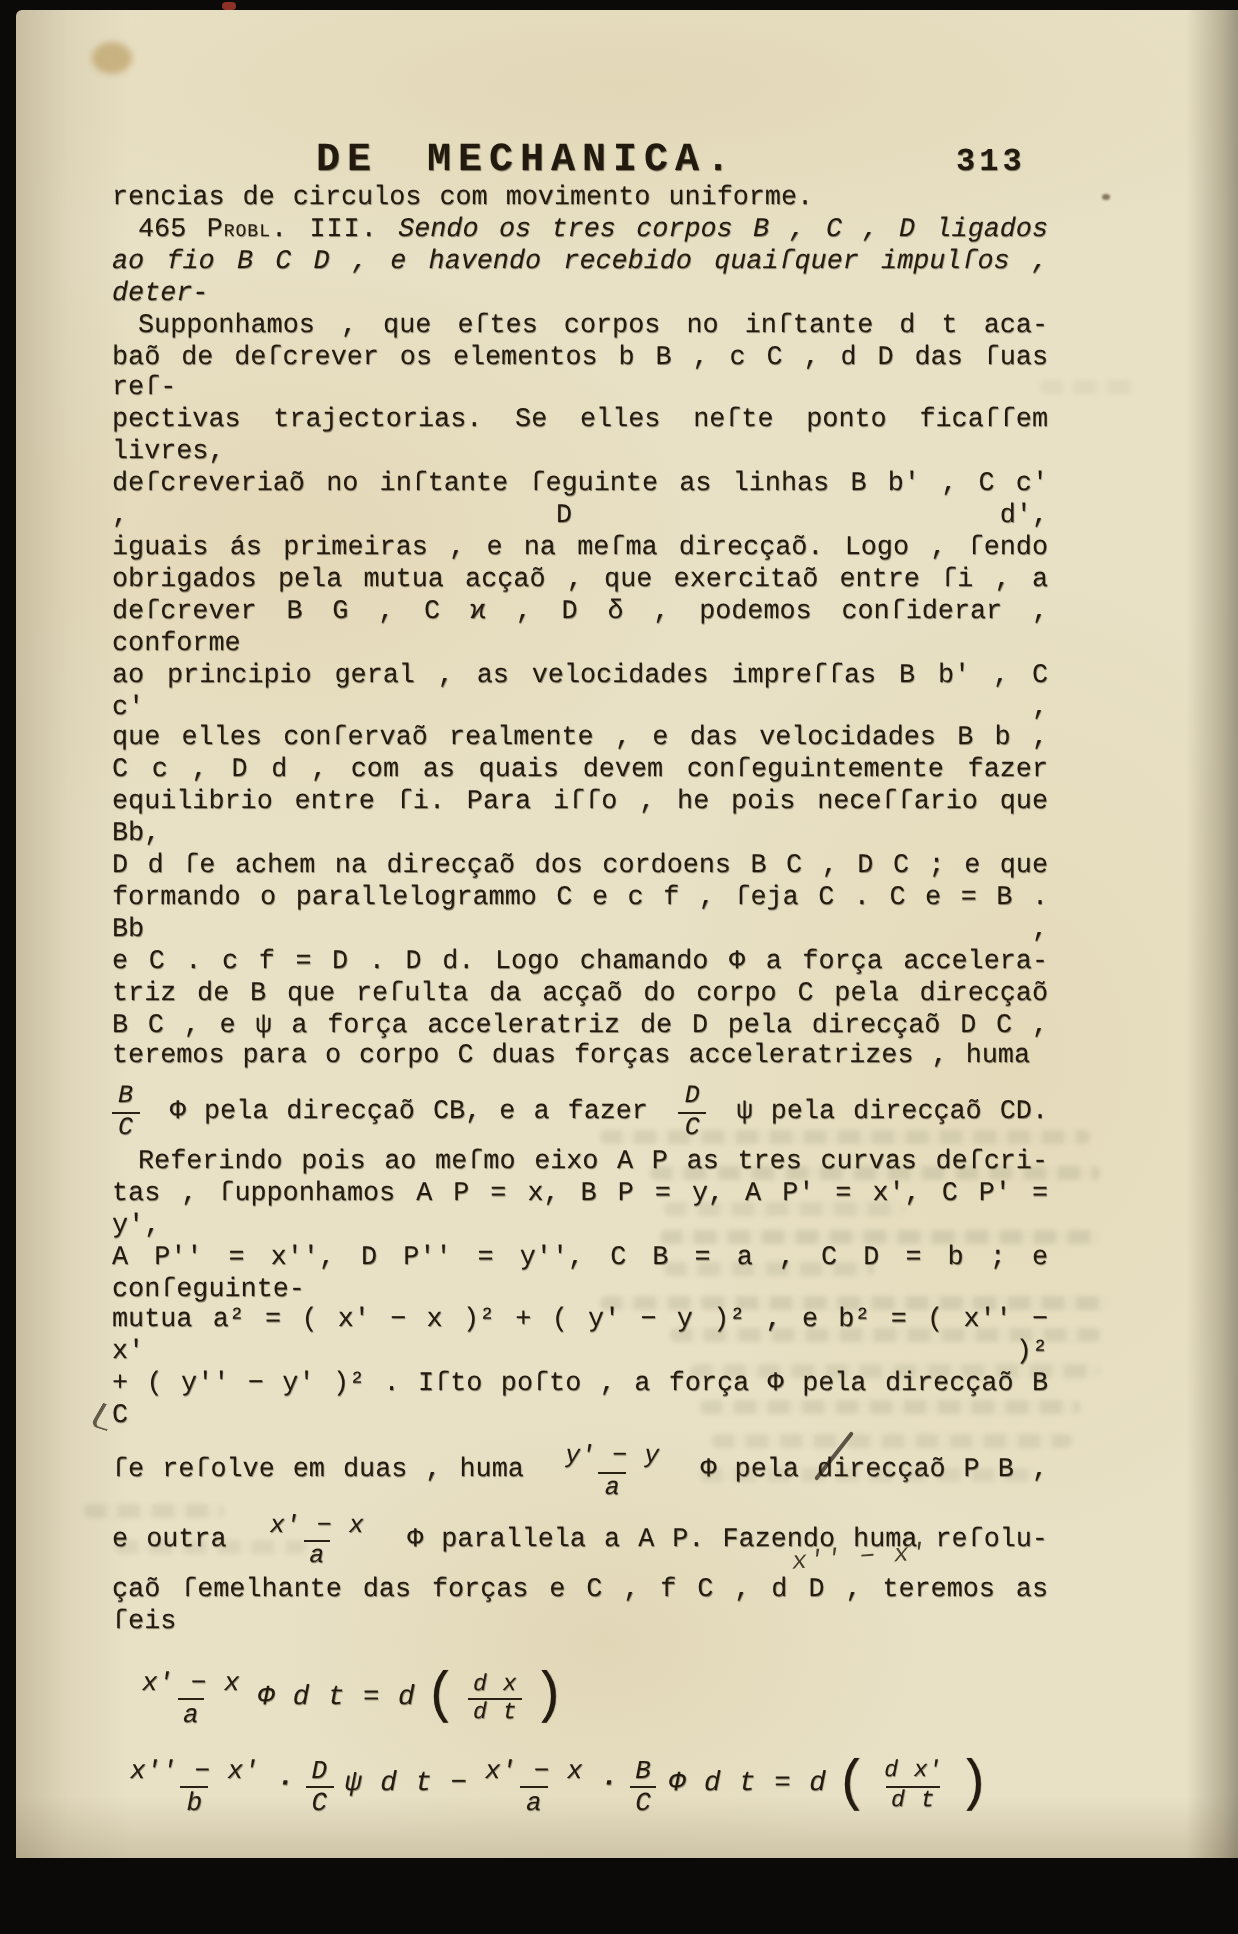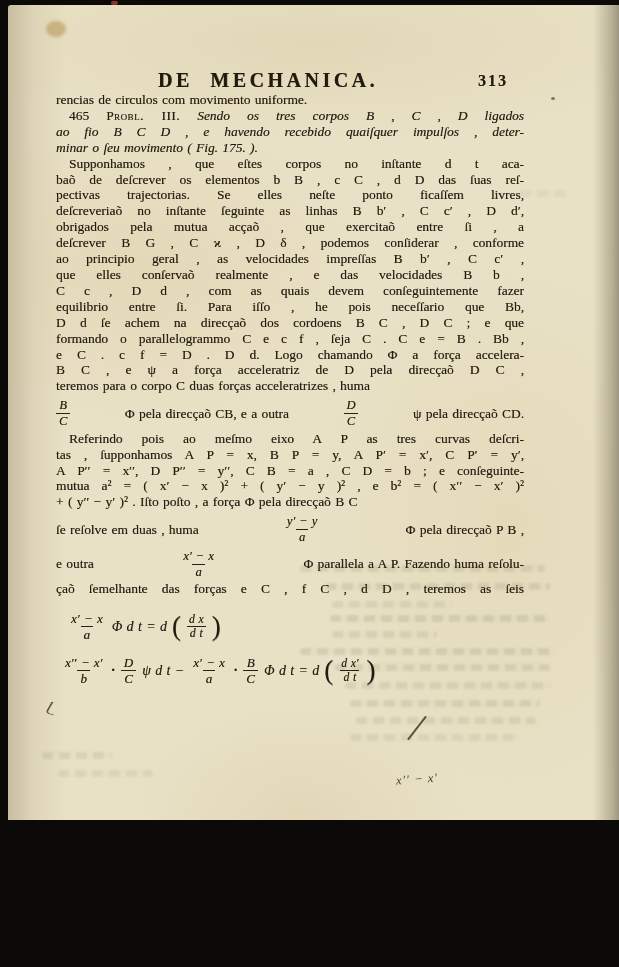--- a/index.html
+++ b/index.html
@@ -1,19 +1,19 @@
 <!DOCTYPE html>
 <html><head>
 <meta charset="utf-8">
 <style>
   html,body { margin:0; padding:0; background:#0b0a08; }
   .stage {
-    position:relative; width:619px; height:820px; overflow:hidden;
+    position:relative; width:619px; height:929px; overflow:hidden;
     background:#0b0a08;
-    font-family:Liberation Serif, serif;
+    font-family:Liberation Mono, monospace;
   }
   .paper {
     position:absolute; left:8px; top:5px; width:611px; height:950px;
     background:#e9e1c6;
     background-image:
       radial-gradient(ellipse 320px 220px at 22% 28%, rgba(214,196,150,.30), transparent 70%),
       radial-gradient(ellipse 280px 380px at 82% 55%, rgba(219,205,162,.32), transparent 72%),
       radial-gradient(ellipse 240px 170px at 48% 86%, rgba(198,180,130,.22), transparent 70%),
       radial-gradient(ellipse 500px 130px at 50% 4%, rgba(205,188,140,.25), transparent 75%),
       linear-gradient(to right, rgba(82,62,32,.22), rgba(82,62,32,.07) 26px, rgba(0,0,0,0) 58px);
@@ -105,44 +105,45 @@
     <div class="stray-line"></div>
 
     <div class="title">DE MECHANICA.</div>
     <div class="pageno">313</div>
 
     <div class="text-block">
       <div class="ln end">rencias de circulos com movimento uniforme.</div>
 
       <div class="ln ind"><span>465</span> <span class="sc">Probl. III.</span> <span class="it">Sendo os tres corpos B , C , D ligados</span></div>
       <div class="ln it">ao fio B C D , e havendo recebido quaiſquer impulſos , deter-</div>
-      <div class="ln it end">minar o ſeu movimento ( Fig. 175. ).</div>
 
       <div class="ln ind">Supponhamos , que eſtes corpos no inſtante d t aca-</div>
       <div class="ln">baõ de deſcrever os elementos b B , c C , d D das ſuas reſ-</div>
       <div class="ln">pectivas trajectorias. Se elles neſte ponto ficaſſem livres,</div>
       <div class="ln">deſcreveriaõ no inſtante ſeguinte as linhas B b′ , C c′ , D d′,</div>
+      <div class="ln">iguais ás primeiras , e na meſma direcçaõ. Logo , ſendo</div>
       <div class="ln">obrigados pela mutua acçaõ , que exercitaõ entre ſi , a</div>
       <div class="ln">deſcrever B G , C ϰ , D δ , podemos conſiderar , conforme</div>
       <div class="ln">ao principio geral , as velocidades impreſſas B b′ , C c′ ,</div>
       <div class="ln">que elles conſervaõ realmente , e das velocidades B b ,</div>
       <div class="ln">C c , D d , com as quais devem conſeguintemente fazer</div>
       <div class="ln">equilibrio entre ſi. Para iſſo , he pois neceſſario que Bb,</div>
       <div class="ln">D d ſe achem na direcçaõ dos cordoens B C , D C ; e que</div>
       <div class="ln">formando o parallelogrammo C e c f , ſeja C . C e = B . Bb ,</div>
       <div class="ln">e C . c f = D . D d. Logo chamando Φ a força accelera-</div>
+      <div class="ln">triz de B que reſulta da acçaõ do corpo C pela direcçaõ</div>
       <div class="ln">B C , e ψ a força acceleratriz de D pela direcçaõ D C ,</div>
       <div class="ln end">teremos para o corpo C duas forças acceleratrizes , huma</div>
 
       <div class="fline">
         <span class="fr">
             <span class="n">B</span>
             <span class="d">C</span>
           </span>
-        <span>Φ pela direcçaõ CB, e a outra</span>
+        <span>Φ pela direcçaõ CB, e a fazer</span>
         <span class="fr">
             <span class="n">D</span>
             <span class="d">C</span>
           </span>
         <span>ψ pela direcçaõ CD.</span>
       </div>
 
       <div class="ln ind">Referindo pois ao meſmo eixo A P as tres curvas deſcri-</div>
       <div class="ln">tas , ſupponhamos A P = x, B P = y, A P′ = x′, C P′ = y′,</div>
       <div class="ln">A P′′ = x′′, D P′′ = y′′, C B = a , C D = b ; e conſeguinte-</div>

